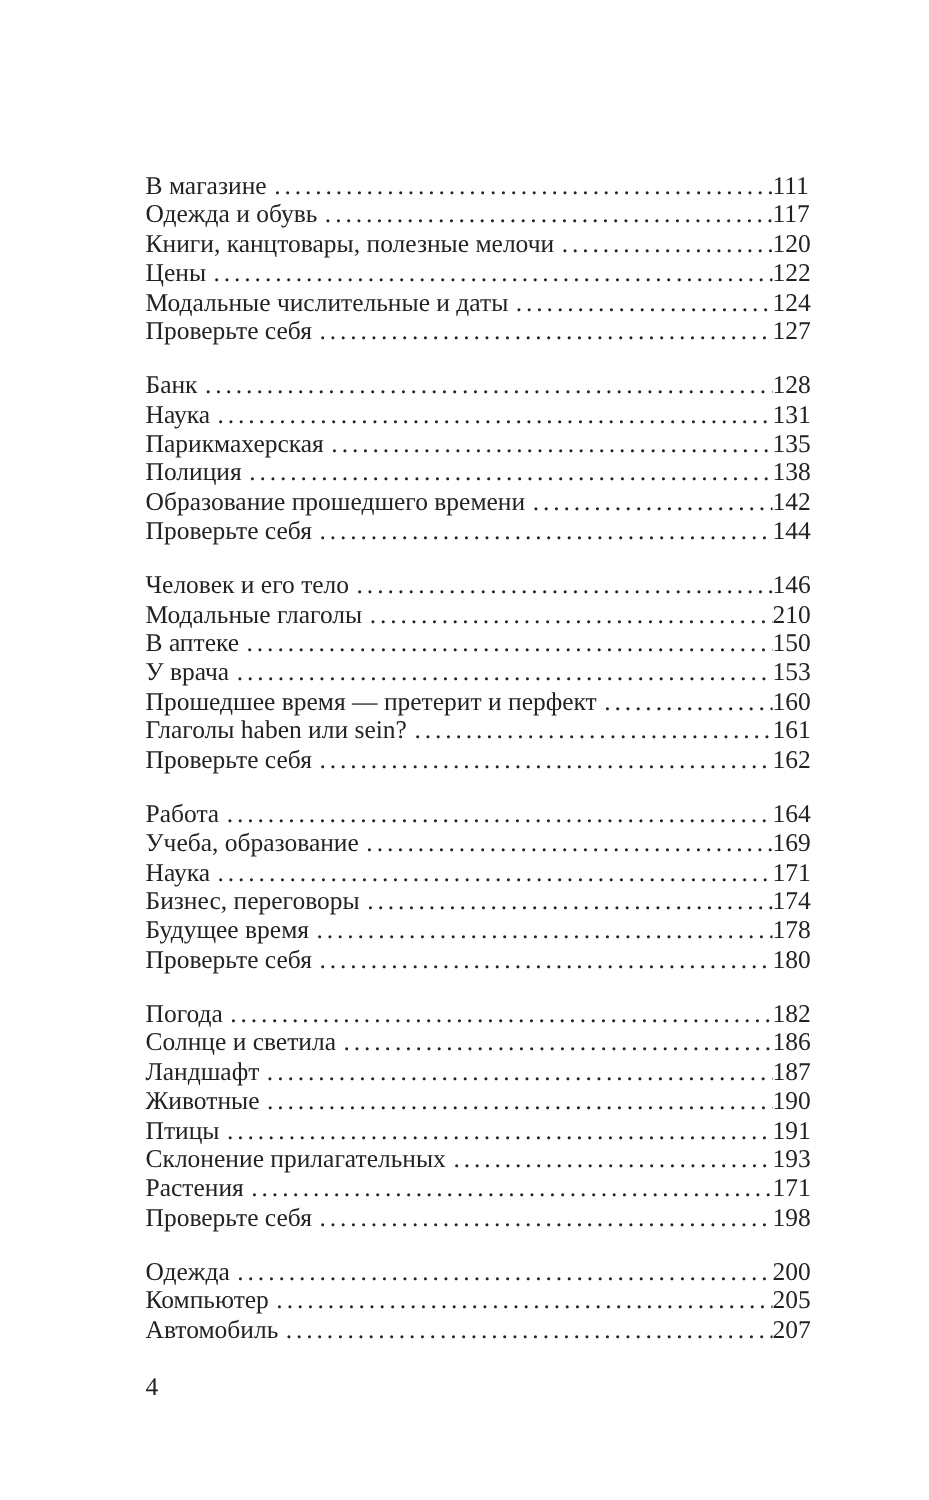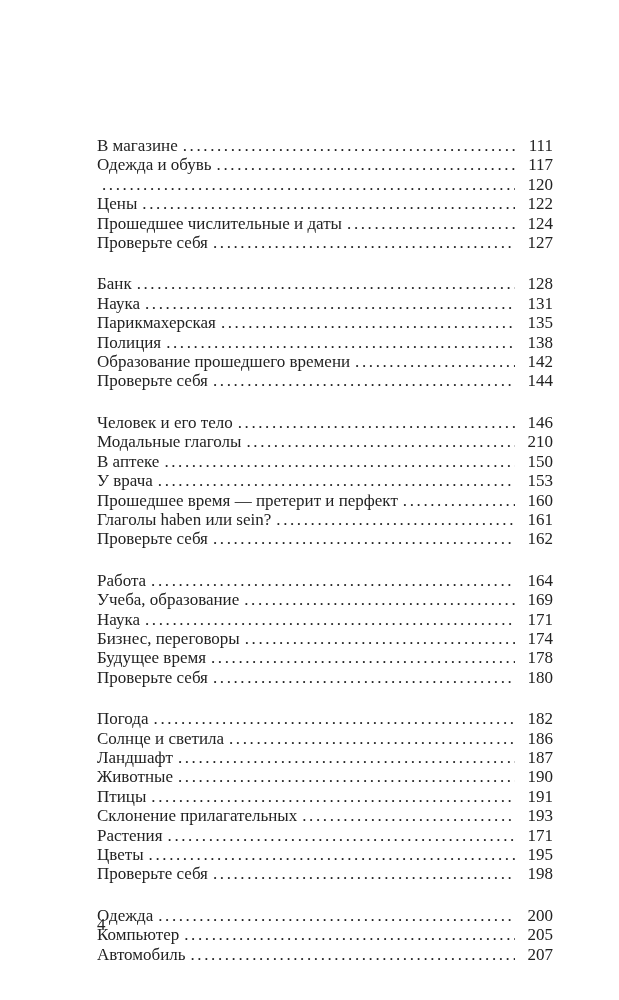--- a/index.html
+++ b/index.html
@@ -15,21 +15,20 @@
     position: relative;
     overflow: hidden;
   }
   .page {
     box-sizing: border-box;
     width: 619px;
     padding: 114px 66px 0 97px;
   }
   .section {
     margin-bottom: 16.7px;
-    margin-top: 22px;
   }
   .row {
     display: flex;
     align-items: baseline;
     font-size: 17px;
     line-height: 19.4px;
   }
   .title {
     flex: 0 0 auto;
     white-space: nowrap;
@@ -43,21 +42,21 @@
     text-align: right;
     min-width: 0;
     padding-left: 5px;
   }
   .leader::after {
     content: "..........................................................................................................................................";
     letter-spacing: 2.6px;
   }
   .pagenum {
     flex: 0 0 38px;
-    text-align: right;
+    text-align: left;
     white-space: nowrap;
   }
   .footer-pagenum {
     position: absolute;
     left: 97px;
     top: 915px;
     font-size: 17px;
     line-height: 19.4px;
   }
 </style>
@@ -71,30 +70,31 @@
           <span class="title">В магазине</span>
           <span class="leader"></span>
           <span class="pagenum">111</span>
         </div>
         <div class="row">
           <span class="title">Одежда и обувь</span>
           <span class="leader"></span>
           <span class="pagenum">117</span>
         </div>
         <div class="row">
+          <span class="title">Книги, канцтовары, полезные мелочи</span>
           <span class="leader"></span>
           <span class="pagenum">120</span>
         </div>
         <div class="row">
           <span class="title">Цены</span>
           <span class="leader"></span>
           <span class="pagenum">122</span>
         </div>
         <div class="row">
-          <span class="title">Прошедшее числительные и даты</span>
+          <span class="title">Модальные числительные и даты</span>
           <span class="leader"></span>
           <span class="pagenum">124</span>
         </div>
         <div class="row">
           <span class="title italic">Проверьте себя</span>
           <span class="leader"></span>
           <span class="pagenum">127</span>
         </div>
       </div>
       <div class="section">
@@ -226,25 +226,20 @@
         </div>
         <div class="row">
           <span class="title">Склонение прилагательных</span>
           <span class="leader"></span>
           <span class="pagenum">193</span>
         </div>
         <div class="row">
           <span class="title">Растения</span>
           <span class="leader"></span>
           <span class="pagenum">171</span>
-        </div>
-        <div class="row">
-          <span class="title">Цветы</span>
-          <span class="leader"></span>
-          <span class="pagenum">195</span>
         </div>
         <div class="row">
           <span class="title italic">Проверьте себя</span>
           <span class="leader"></span>
           <span class="pagenum">198</span>
         </div>
       </div>
       <div class="section">
         <div class="row">
           <span class="title">Одежда</span>

